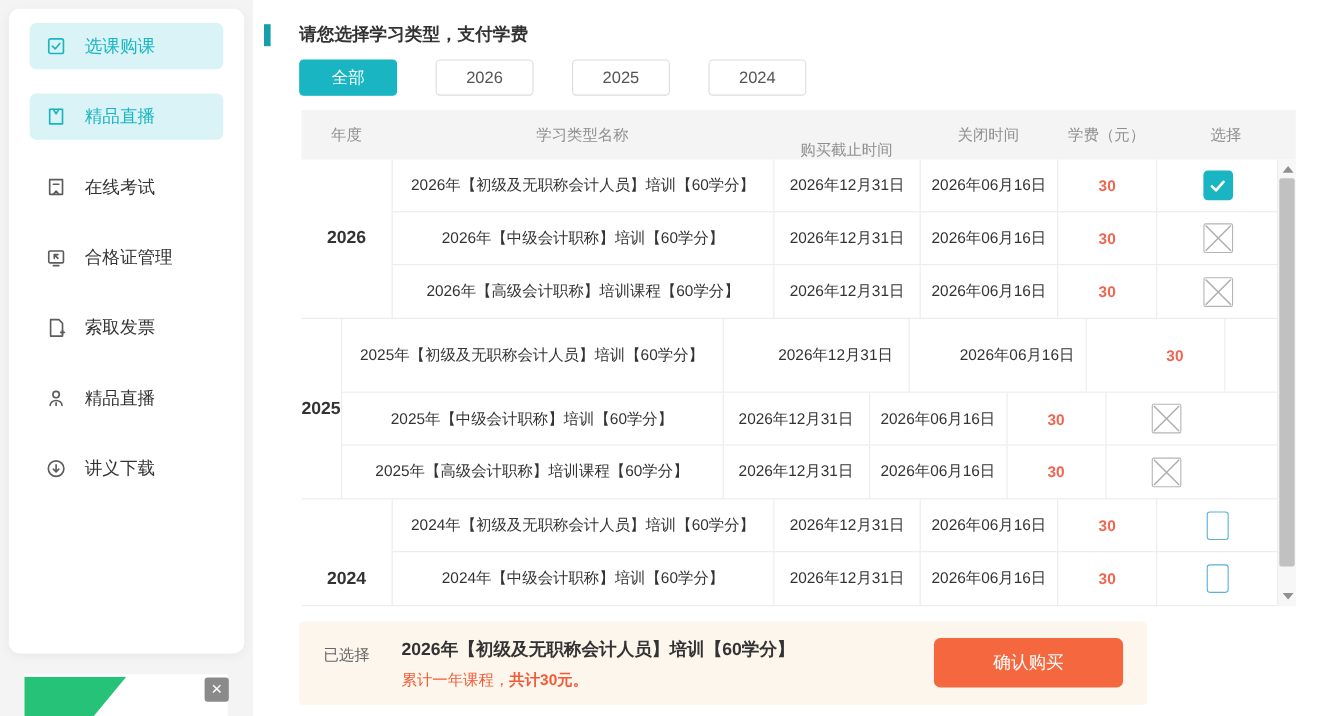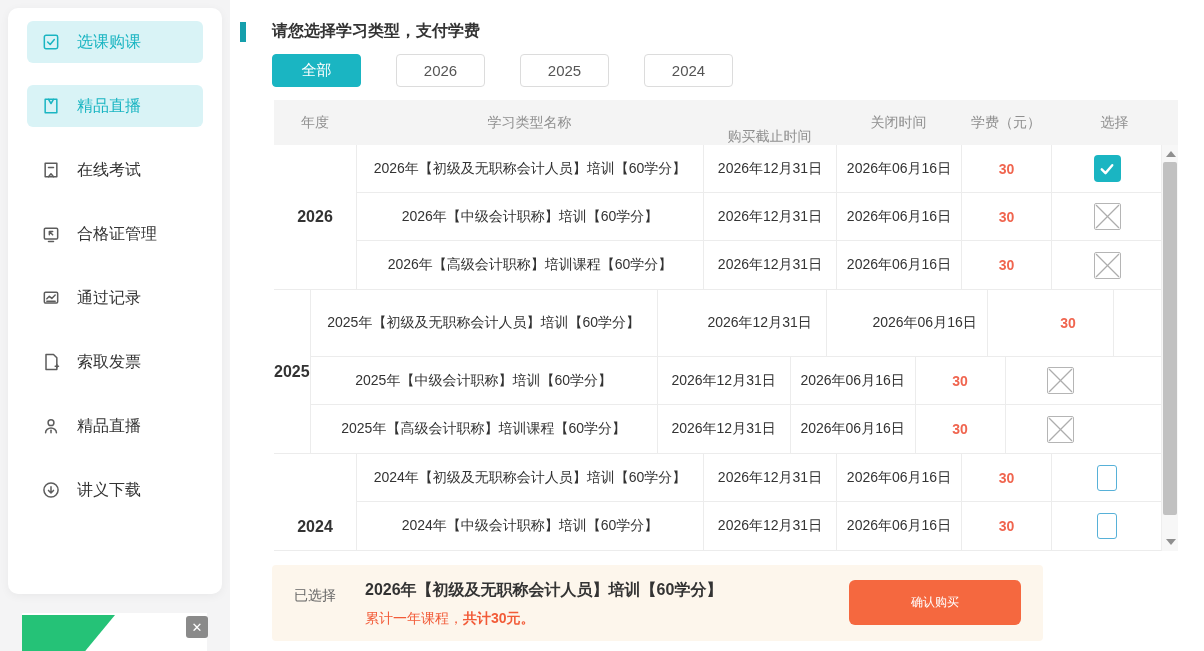--- a/index.html
+++ b/index.html
@@ -74,21 +74,21 @@
   .vscroll .arr-dn { bottom:6px; border-top:6px solid #8f8f8f; }
   .vscroll .thumb { position:absolute; left:1px; top:17px; width:14px; height:353px; background:#c1c1c1; border-radius:2px; }
   
   .summary { position:absolute; left:42px; top:565px; width:771px; height:76px; background:#fdf6ec; border-radius:4px; }
   .sum-label { position:absolute; left:22px; top:22px; font-size:14px; color:#666; }
   .sum-course { position:absolute; left:93px; top:15px; font-size:16px; font-weight:bold; color:#333; }
   .sum-note { position:absolute; left:93px; top:45px; font-size:14px; color:#f25b38; }
   .sum-note b { font-weight:bold; }
   .confirm-btn {
     position:absolute; right:22px; top:15px; width:172px; height:45px; background:#f5683f;
-    border:none; border-radius:6px; color:#fff; font-size:12px; cursor:pointer;
+    border:none; border-radius:6px; color:#fff; font-size:16px; cursor:pointer;
     display:flex; align-items:center; justify-content:center;
     font-family:"Liberation Sans","DejaVu Sans",sans-serif;
   }
 </style>
 </head>
 <body>
 
 <div class="sidebar-card">
   <div id="side-menu">
       <div class="side-item active">
@@ -121,30 +121,20 @@
       </div>
       <div class="side-item">
         <span class="ico">
           <svg width="20" height="20" viewBox="0 0 24 24" fill="none" stroke="currentColor" stroke-width="1.8" stroke-linecap="round" stroke-linejoin="round">
             <rect x="4" y="5" width="16" height="13" rx="1.5"></rect>
             <path d="M14 13 L10 9 M10 9 h4 M10 9 v4"></path>
             <line x1="9" y1="21" x2="15" y2="21"></line>
           </svg>
         </span>
         <span>合格证管理</span>
-      </div>
-      <div class="side-item">
-        <span class="ico">
-          <svg width="20" height="20" viewBox="0 0 24 24" fill="none" stroke="currentColor" stroke-width="1.8" stroke-linecap="round" stroke-linejoin="round">
-            <rect x="4" y="5" width="16" height="13" rx="1.5"></rect>
-            <polyline points="7,13 10,10 13,12.5 17,8.5"></polyline>
-            <line x1="7" y1="16" x2="17" y2="16"></line>
-          </svg>
-        </span>
-        <span>通过记录</span>
       </div>
       <div class="side-item">
         <span class="ico">
           <svg width="20" height="20" viewBox="0 0 24 24" fill="none" stroke="currentColor" stroke-width="1.8" stroke-linecap="round" stroke-linejoin="round">
             <path d="M6 3 h9 l4 4 v14 h-13 z"></path>
             <path d="M17 17 h4 M19 15 v4"></path>
           </svg>
         </span>
         <span>索取发票</span>
       </div>

